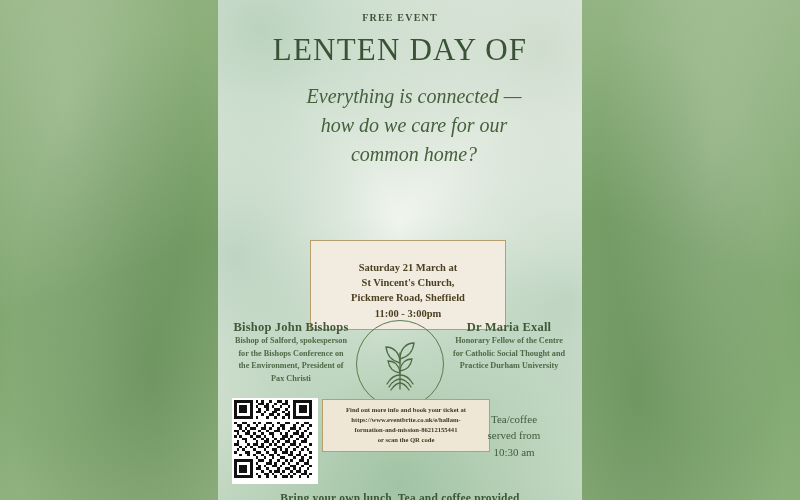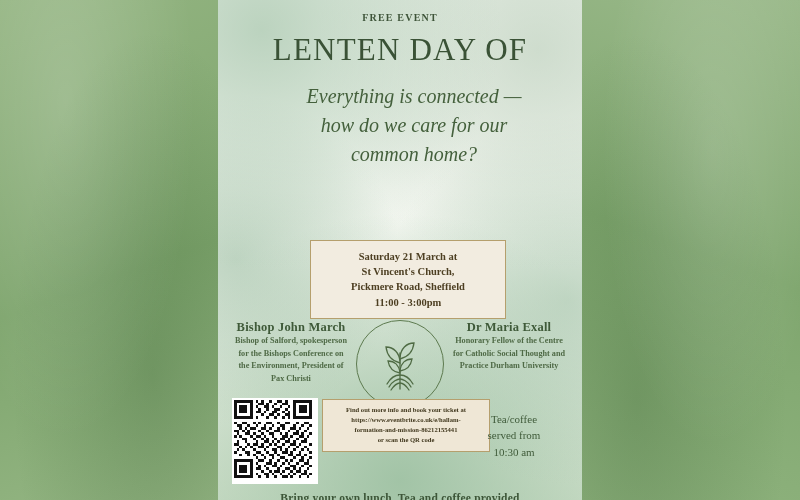--- a/index.html
+++ b/index.html
@@ -91,21 +91,21 @@
     font-family: "Liberation Serif", serif;
     padding-left: 28px;
   }
   .subtitle span { display: block; }
 
   .details-box {
     position: absolute;
     left: 92px;
     top: 228px;
     width: 186px;
-    padding: 8px 4px 8px;
+    padding: 19px 4px 8px;
     background: #f2ece0;
     border: 1px solid #b59f6d;
     font-size: 10.5px;
     line-height: 1.45;
     font-weight: bold;
     color: #4d3f22;
     font-family: "Liberation Serif", serif;
   }
   .details-box span { display: block; }
 
@@ -222,21 +222,21 @@
 
       <div class="details-box">
         <span>Saturday 21 March at</span>
         <span>St Vincent's Church,</span>
         <span>Pickmere Road, Sheffield</span>
         <span>11:00 - 3:00pm</span>
       </div>
 
       <div class="speakers">
         <div class="speaker left">
-          <div class="speaker-name">Bishop John March</div>
+          <div class="speaker-name">Bishop John Bishops</div>
           <div class="speaker-bio">Bishop of Salford, spokesperson for the Bishops Conference on the Environment, President of Pax Christi</div>
         </div>
 
         <div class="emblem">
           <svg width="70" height="70" viewBox="0 0 70 70" aria-hidden="true">
             <g fill="none" stroke="#4f6b44" stroke-width="1.3" stroke-linecap="round">
               <path d="M35 60 C35 48 35 36 35 24"></path>
               <path d="M35 34 C27 32 22 26 21 18 C29 18 34 24 35 32"></path>
               <path d="M35 30 C43 28 48 22 49 14 C41 14 36 20 35 28"></path>
               <path d="M35 44 C28 43 24 38 23 32 C30 32 34 37 35 43"></path>

